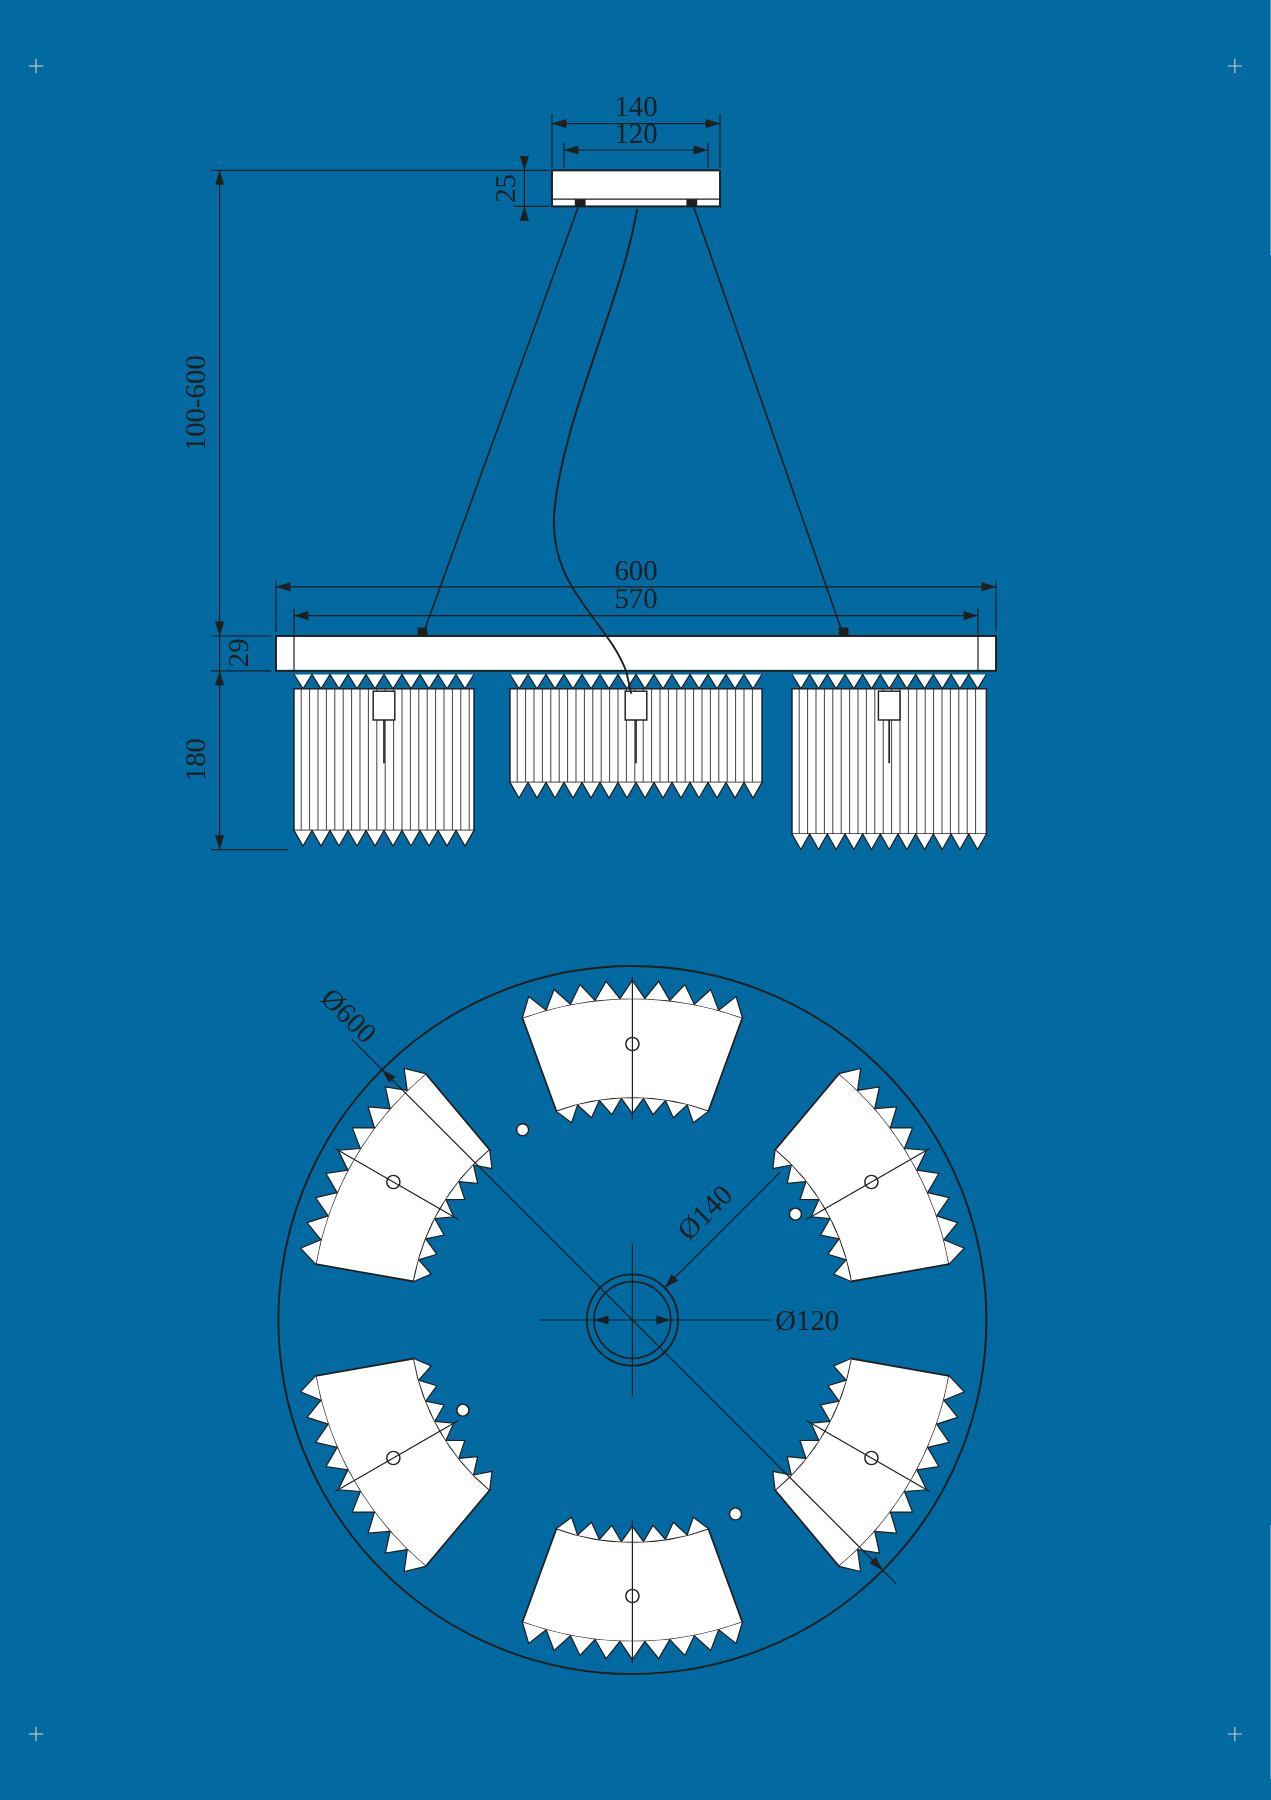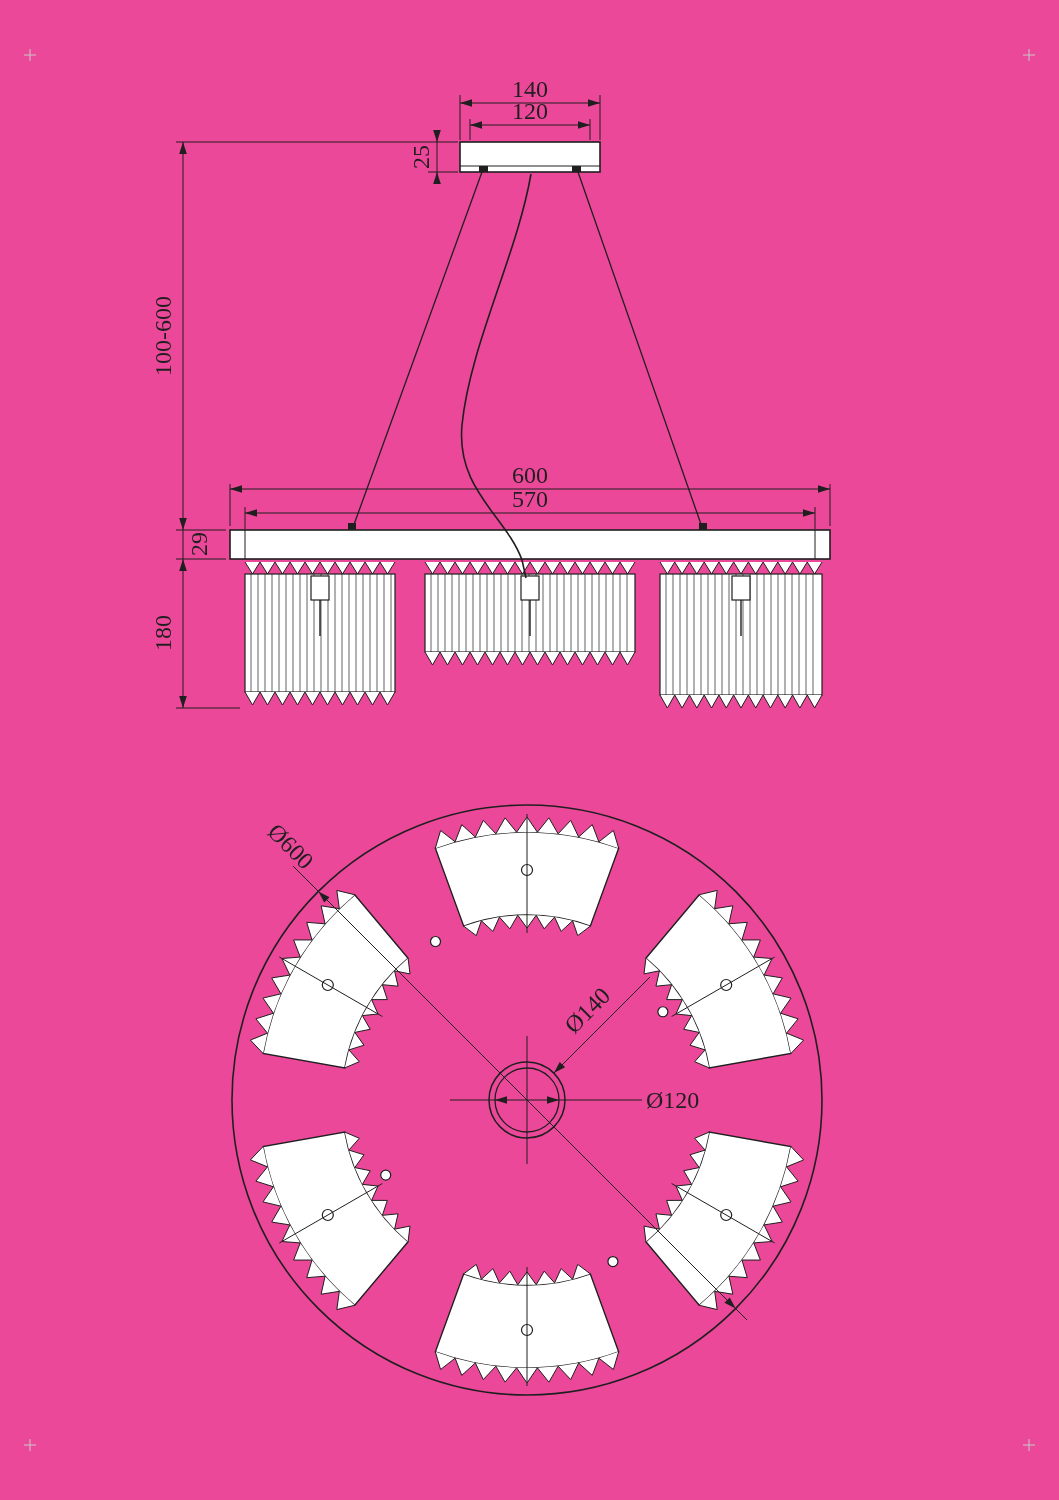--- a/index.html
+++ b/index.html
@@ -1,16 +1,16 @@
 <!DOCTYPE html>
 <html><head>
 <meta charset="utf-8">
 <style>
   html,body{margin:0;padding:0;background:#ffffff;}
-  .page{position:relative;width:1059px;height:1500px;background:#ec4899;overflow:hidden;}
+  .page{position:relative;width:1059px;height:1500px;background:#0369a1;overflow:hidden;}
   svg text{font-family:"Liberation Serif","DejaVu Serif",serif;font-size:24px;fill:#1f1f1f;}
   svg line,svg path,svg rect,svg circle,svg polygon{vector-effect:none;}
 </style>
 </head>
 <body>
 
 <div class="page">
 <svg width="1059" height="1500" viewBox="0 0 1059 1500">
 
   <g stroke="#c9c9c9" stroke-width="1">

